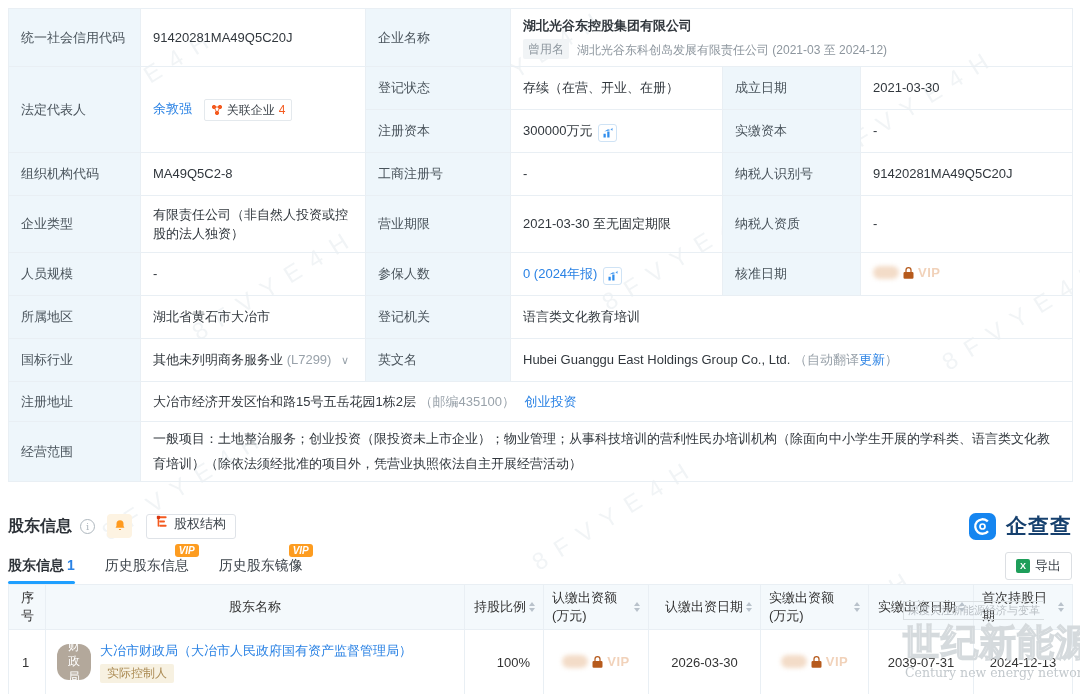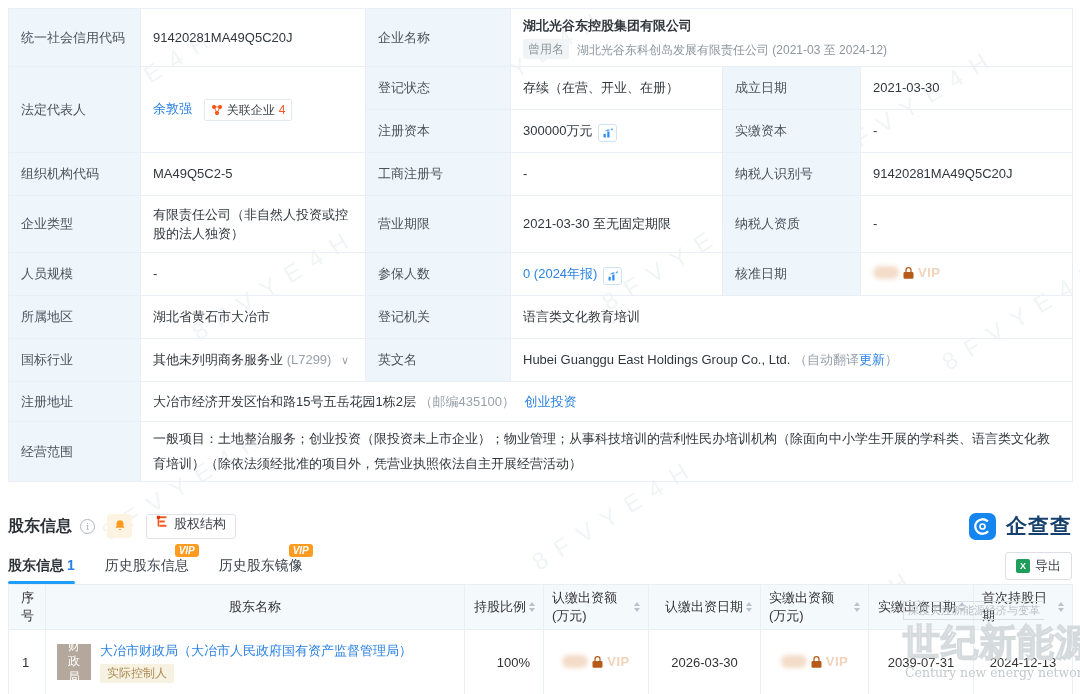--- a/index.html
+++ b/index.html
@@ -61,21 +61,21 @@
   tr.sh-head td { background:#f4f9fc; height:40px; color:#333; }
   tr.sh-data td { height:66px; background:#fff; }
   .th-right { display:flex; align-items:center; justify-content:flex-end; gap:3px; }
   .sort { display:inline-flex; flex-direction:column; gap:2px; }
   .sort i { width:0; height:0; border-left:3.5px solid transparent; border-right:3.5px solid transparent; display:block; }
   .sort .up { border-bottom:4px solid #b9c2cb; }
   .sort .dn { border-top:4px solid #b9c2cb; }
   .cell-c { text-align:center; }
   .cell-r { text-align:right; padding-right:13px !important; }
   .holder { display:flex; align-items:flex-start; gap:9px; padding-left:3px; }
-  .avatar { width:34px; height:36px; background:#b3a89b; border-radius:0; color:#fff; font-size:12px;
+  .avatar { width:34px; height:36px; background:#b3a89b; border-radius:12px; color:#fff; font-size:12px;
     line-height:1.3; display:flex; align-items:center; justify-content:center; text-align:center; padding:16px; flex:none; margin-top:2px; }
   .holder-name { color:#2a82e4; line-height:1.4; cursor:pointer;text-align:right; }
   .ctl-tag { display:inline-block; margin-top:4px; background:#f7f1e1; color:#ab8b54; font-size:12px; padding:1px 7px; border-radius:2px; }
   
   .wm-box { position:absolute; left:903px; top:601px; z-index:5; pointer-events:none;
     font-size:11px; color:#b9bfc4; border:1px solid #dadfe2; border-right:none; padding:1px 4px; white-space:nowrap; }
   .wm-cn { position:absolute; left:903px; top:618px; z-index:5; pointer-events:none; font-size:37px; font-weight:bold;
     color:transparent; -webkit-text-stroke:1.2px #d5dadd; letter-spacing:1px; white-space:nowrap; }
   .wm-en { position:absolute; left:905px; top:665px; z-index:5; pointer-events:none; font-size:12.5px;
     color:#c3c9cd; font-family:"DejaVu Serif","Liberation Serif",serif; white-space:nowrap; }
@@ -151,21 +151,21 @@
                 <path d="M3 6 L8 3 L11 4 L14 1 L14 5 L12 3.5 L8.5 5 Z" opacity="0.9"></path>
               </g>
             </svg>
           </span>
     </td>
     <td class="lbl">实缴资本</td>
     <td class="val">-</td>
   </tr>
   <tr style="height:43px">
     <td class="lbl">组织机构代码</td>
-    <td class="val">MA49Q5C2-5</td>
+    <td class="val">MA49Q5C2-8</td>
     <td class="lbl">工商注册号</td>
     <td class="val">-</td>
     <td class="lbl">纳税人识别号</td>
     <td class="val">91420281MA49Q5C20J</td>
   </tr>
   <tr style="height:57px">
     <td class="lbl">企业类型</td>
     <td class="val">有限责任公司（非自然人投资或控股的法人独资）</td>
     <td class="lbl">营业期限</td>
     <td class="val">2021-03-30 至无固定期限</td>

